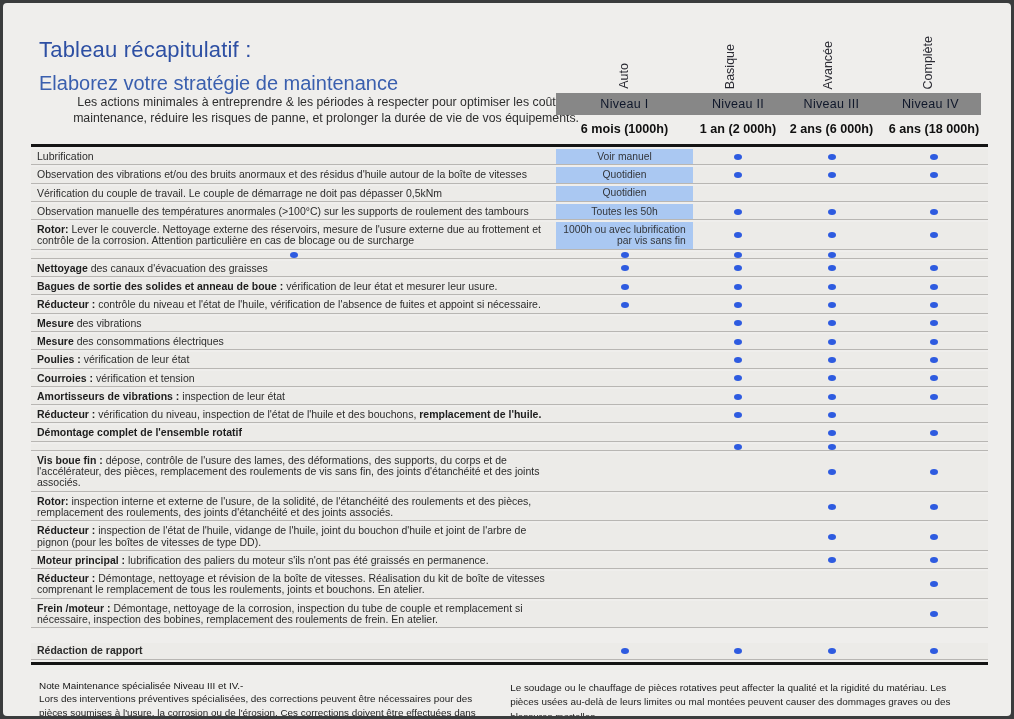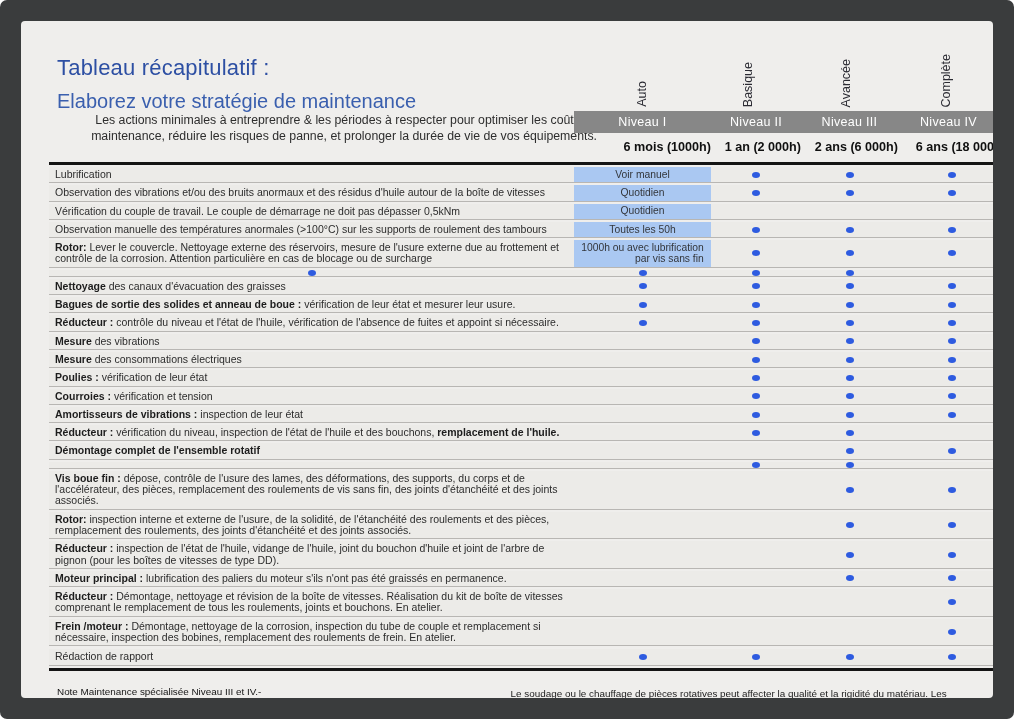--- a/index.html
+++ b/index.html
@@ -1,46 +1,46 @@
 <!DOCTYPE html>
 <html><head>
 <meta charset="utf-8">
 <style>
   html,body{margin:0;padding:0;background:#fff;}
   .page{position:relative;width:1014px;height:719px;box-sizing:border-box;
-        background:#3a3c3d;padding:21px;border-radius:7px;
+        background:#3a3c3d;padding:3px;border-radius:0;
         font-family:"Liberation Sans","DejaVu Sans",sans-serif;}
   .inner{position:relative;width:100%;height:100%;background:#efeeec;border-radius:4px;overflow:hidden;}
 
   
   .head-area{position:relative;height:141px;}
   .titles{position:absolute;left:36px;top:34px;}
   .page-title{margin:0;font-size:22px;font-weight:400;color:#2d4fa3;letter-spacing:.2px;}
   .page-subtitle{margin:9px 0 0 0;font-size:20px;font-weight:400;color:#3a5fae;}
   .page-desc{margin:0 0 0 0;font-size:12.3px;line-height:15.6px;color:#2e2e2e;width:540px;text-align:right;}
 
   .vlabel{position:absolute;bottom:55px;writing-mode:vertical-rl;transform:rotate(180deg);
           font-size:12.5px;color:#2b2b33;white-space:nowrap;}
   .vl0{left:614px;} .vl1{left:720px;} .vl2{left:818px;} .vl3{left:918px;}
 
   .niveau-bar{position:absolute;left:553px;top:90px;width:425px;height:22px;background:#878787;
               display:grid;grid-template-columns:137px 90px 97px 101px;align-items:center;}
-  .niveau-bar span{text-align:center;color:#ffffff;font-size:12.5px;letter-spacing:.3px;}
+  .niveau-bar span{text-align:center;color:#0f172a;font-size:12.5px;letter-spacing:.3px;}
 
   .periods{position:absolute;left:553px;top:112px;width:432px;height:27px;
            display:grid;grid-template-columns:137px 90px 97px 108px;align-items:center;}
-  .periods span{text-align:right;font-size:12.6px;font-weight:bold;color:#101010;}
+  .periods span{text-align:center;font-size:12.6px;font-weight:bold;color:#101010;}
 
   
   .tbl{margin:0 0 0 28px;width:957px;}
   .top-line{height:3px;background:#141414;margin-bottom:2px;}
   .bottom-line{height:3px;background:#141414;margin-top:1px;}
   .row{display:grid;grid-template-columns:525px 137px 90px 97px 108px;
        background:#ecebe8;border-bottom:1px solid #b8b6b3;margin-bottom:2px;}
-  .row:last-of-type{margin-top:3px;}
+  .row:last-of-type{margin-top:15px;font-weight:bold;}
   .label{font-size:10.5px;line-height:11.3px;color:#2c2c2c;padding:2px 8px 2px 6px;}
   .label .b{font-weight:bold;color:#1d1d1d;}
   .cell{display:flex;align-items:center;justify-content:center;align-self:stretch;}
   .bluecell{background:#aac8f2;font-size:10.3px;line-height:11.5px;color:#33363b;
             text-align:right;white-space:pre-line;padding:1px 4px;}
   .dot{width:8px;height:6px;border-radius:50%;background:#2e5be0;}
 
   
   .footer{display:flex;gap:26px;margin:15px 36px 0 36px;}
   .fn-left{width:452px;}

